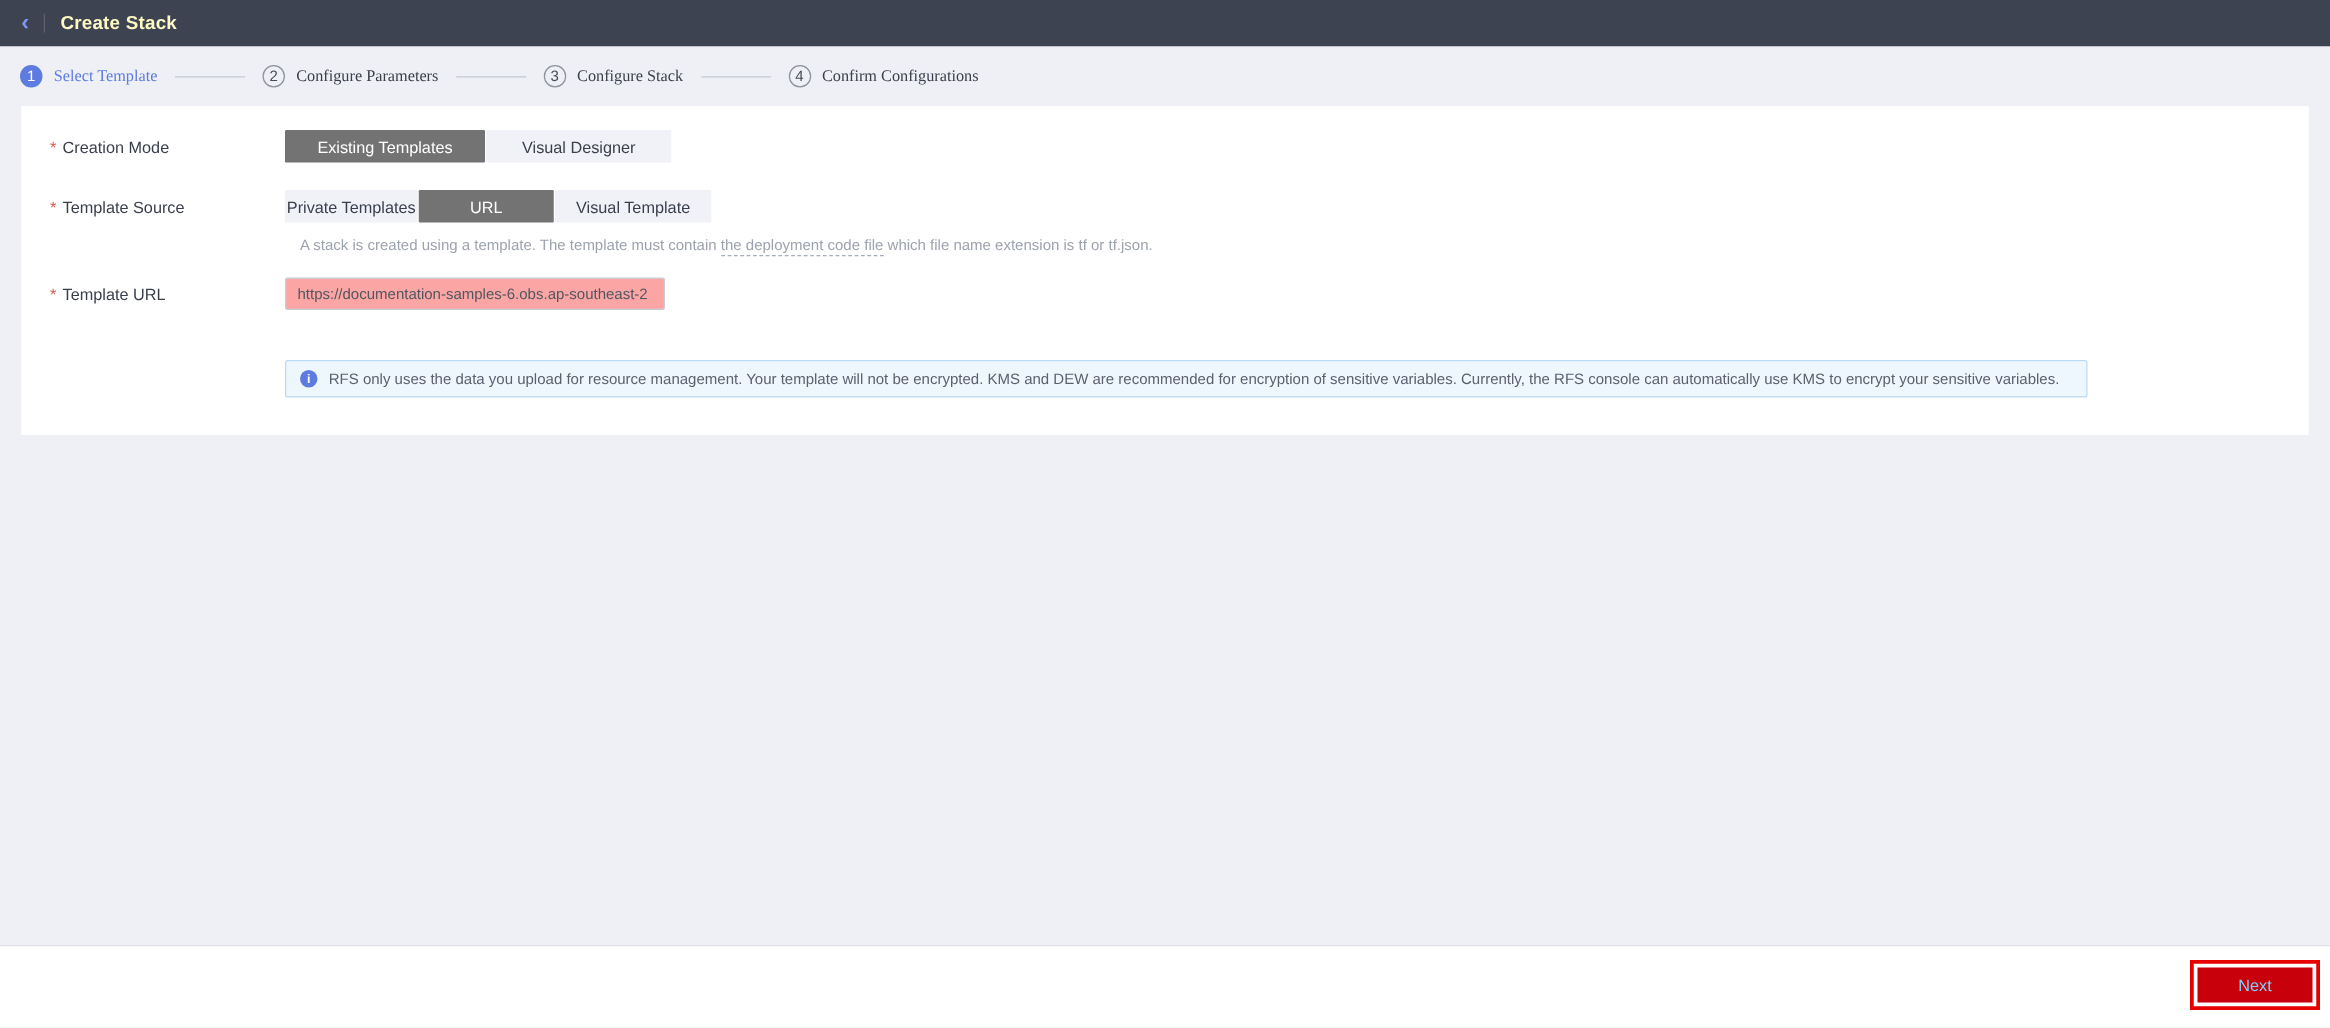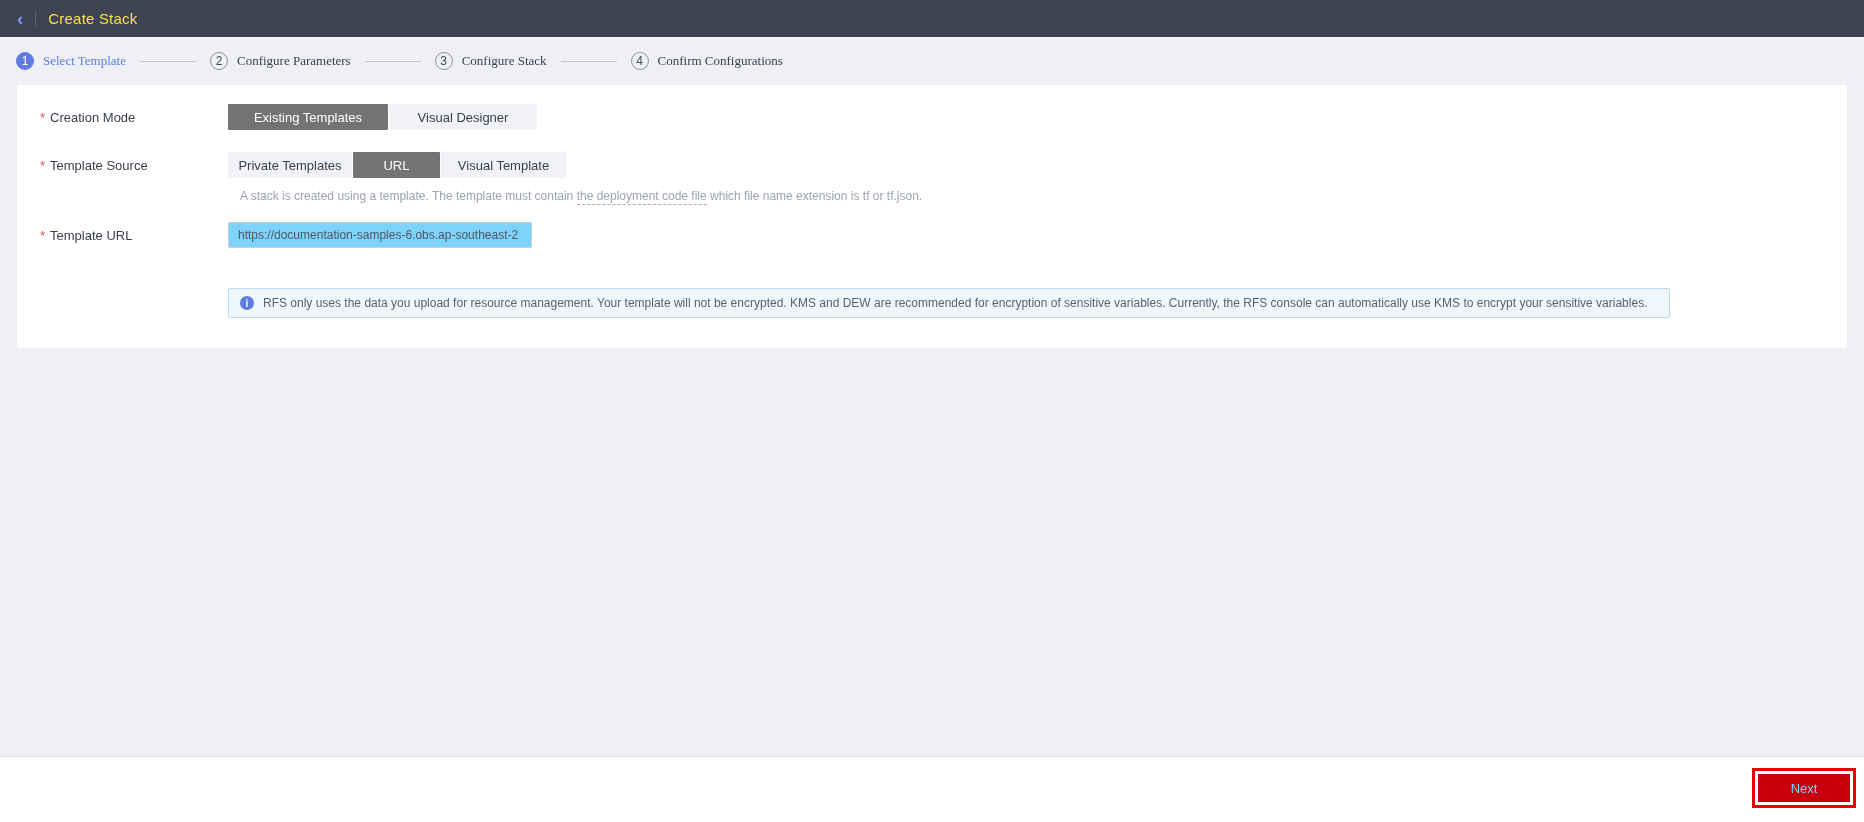--- a/index.html
+++ b/index.html
@@ -14,21 +14,21 @@
   
   .header {
     position:absolute; top:0; left:0; width:100%; height:37px;
     background:#3e4352; display:flex; align-items:center;
   }
   .back-btn {
     color:#7c97f7; font-size:19px; line-height:1; margin-left:17px;
     cursor:pointer; font-weight:bold;
   }
   .header-divider { width:1px; height:15px; background:#5c6272; margin:0 12px; }
-  .header-title { color:#fde047; font-size:15px; font-weight:normal; letter-spacing:.2px; }
+  .header-title { color:#fef9c3; font-size:15px; font-weight:bold; letter-spacing:.2px; }
 
   
   .stepbar {
     position:absolute; top:37px; left:0; width:100%; height:48px;
     display:flex; align-items:center; padding-left:16px;
   }
   .step { display:flex; align-items:center; }
   .step-circle {
     width:18px; height:18px; border-radius:50%;
     display:flex; align-items:center; justify-content:center;
@@ -61,21 +61,21 @@
 
   .hint-text {
     position:absolute; left:223px; font-size:12px; color:#9da3ae; white-space:nowrap;
   }
   .hint-link { border-bottom:1px dashed #a7adb8; padding-bottom:1px; cursor:pointer; }
 
   .url-input {
     position:absolute; left:211px; top:137px; width:304px; height:26px;
     border:1px solid #c7ccd8; border-radius:2px; padding:0 9px;
     font-size:12px; color:#52575f; font-family:"Liberation Sans", sans-serif;
-    background:#7dd3fc; outline:none;
+    background:#fca5a5; outline:none;
   }
 
   .notice-banner {
     position:absolute; left:211px; top:203px; width:1442px; height:30px;
     background:#eff7fe; border:1px solid #bcd9f2; border-radius:2px;
     display:flex; align-items:center; padding-left:11px;
   }
   .info-icon {
     width:14px; height:14px; border-radius:50%; background:#5e7ce0;
     color:#fff; font-size:10px; font-weight:bold; font-style:normal;
@@ -139,22 +139,22 @@
   <div class="seg-group" style="top:19px;">
     <div class="seg-btn selected" style="width:160px;">Existing Templates</div>
     <div class="seg-btn" style="width:148px;">Visual Designer</div>
   </div>
 
   <div class="form-label" style="top:67px;">
     <span class="req-star">*</span>
     <span>Template Source</span>
   </div>
   <div class="seg-group" style="top:67px;">
-    <div class="seg-btn" style="width:124px;">Private Templates</div>
-    <div class="seg-btn selected" style="width:87px;">URL</div>
+    <div class="seg-btn" style="width:106px;">Private Templates</div>
+    <div class="seg-btn selected" style="width:108px;">URL</div>
     <div class="seg-btn" style="width:125px;">Visual Template</div>
   </div>
 
   <div class="hint-text" style="top:104px;">
     <span>A stack is created using a template. The template must contain </span><span class="hint-link">the deployment code file</span><span> which file name extension is tf or tf.json.</span>
   </div>
 
   <div class="form-label" style="top:137px;">
     <span class="req-star">*</span>
     <span>Template URL</span>

